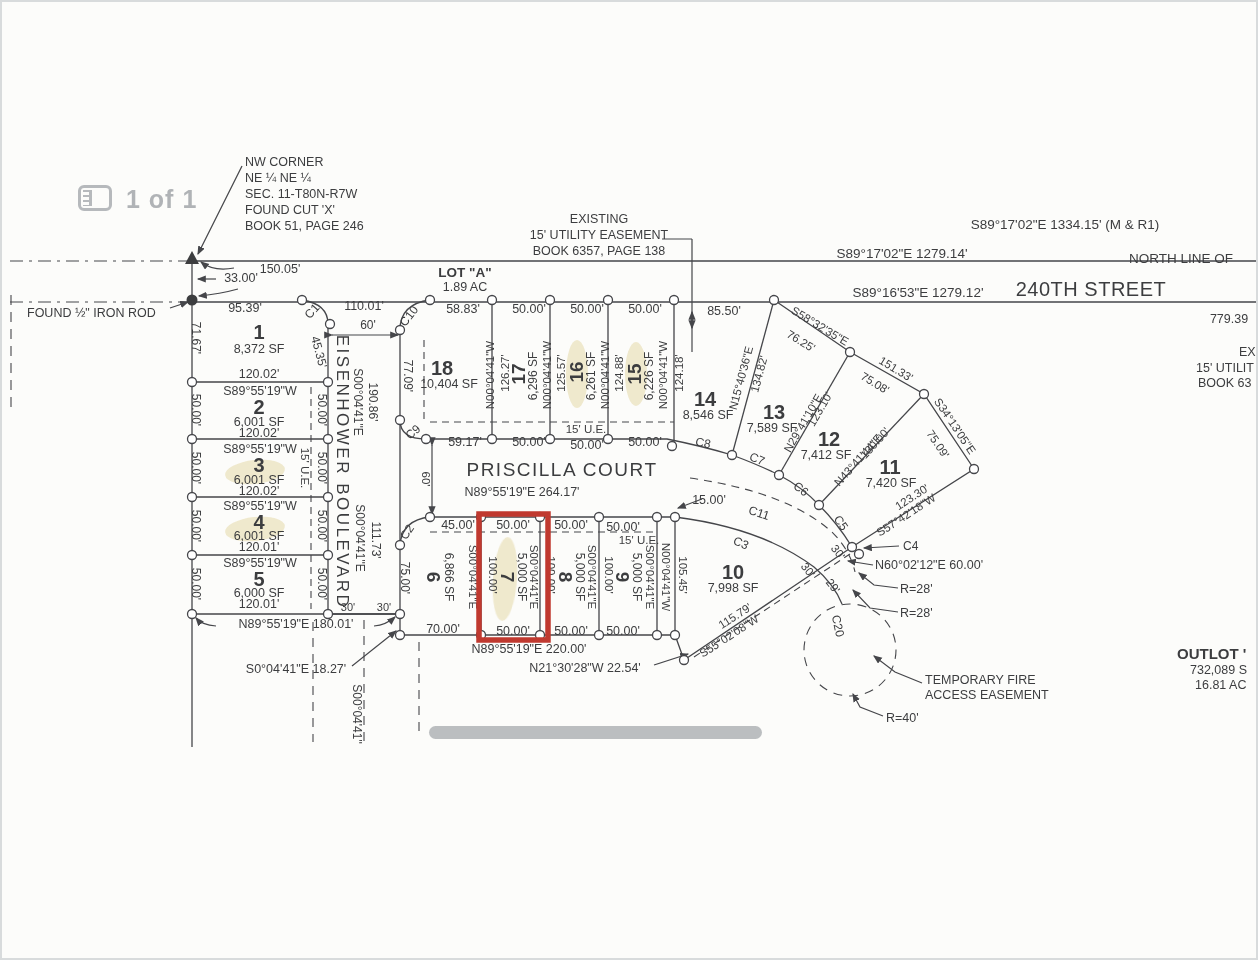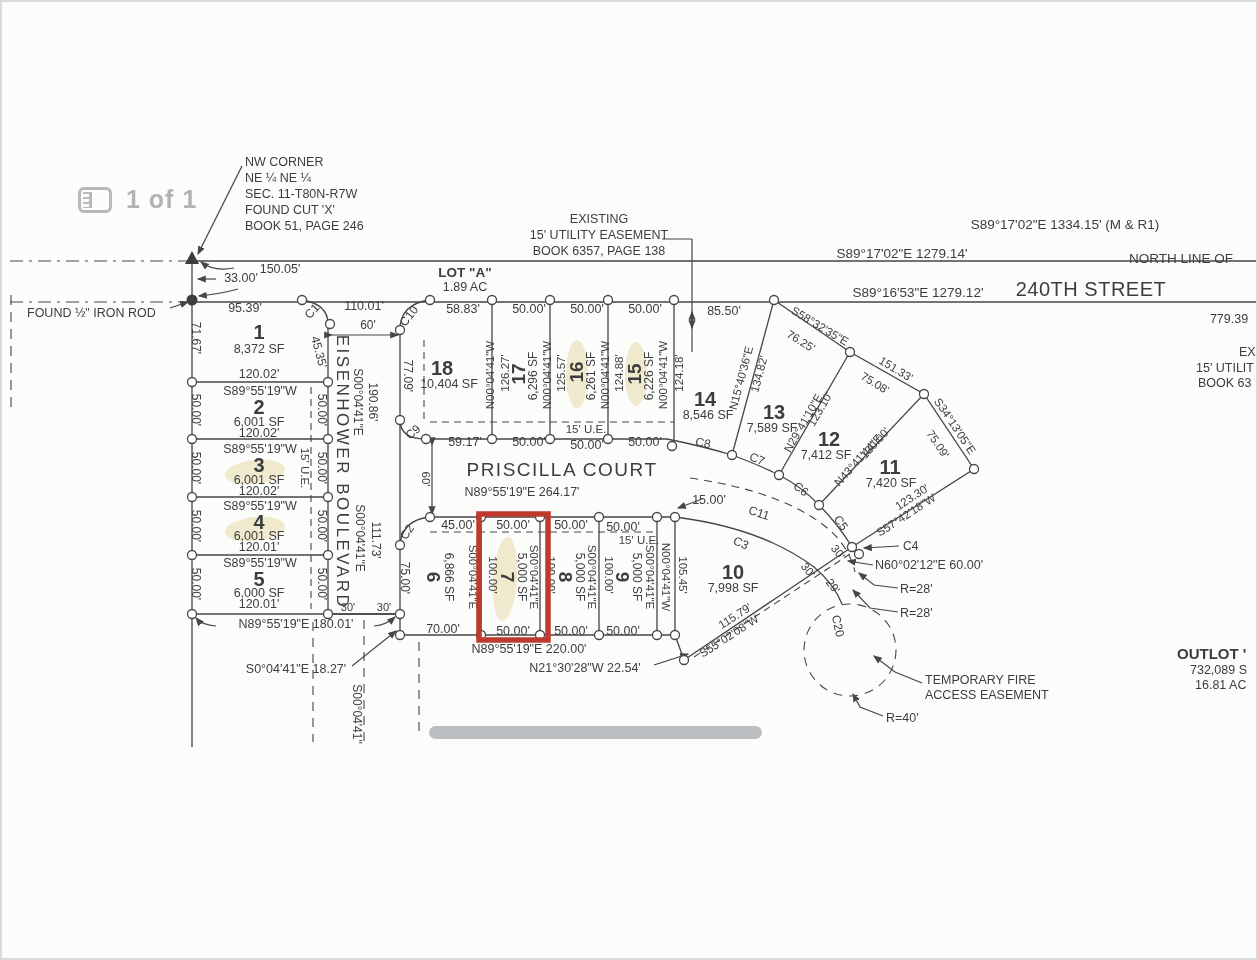--- a/index.html
+++ b/index.html
@@ -1,19 +1,19 @@
 <!DOCTYPE html>
 <html><head>
 <meta charset="utf-8">
 <style>
   html,body{margin:0;padding:0;background:#ffffff;}
   .page{position:relative;width:1258px;height:960px;background:#fcfcfa;overflow:hidden;
         border:2px solid #d8dbdc;box-sizing:border-box;
         font-family:"Liberation Sans", sans-serif;}
-  .page-indicator{position:absolute;left:76px;top:183px;display:flex;align-items:center;gap:14px;
+  .page-indicator{position:absolute;left:76px;top:183px;display:flex;gap:14px;
         color:#b0b3b6;font-weight:bold;font-size:25px;letter-spacing:1px;}
   .pg-icon{position:relative;width:34px;height:26px;border:3.5px solid #b6b9bc;border-radius:6px;
         box-sizing:border-box;display:block;}
   .pg-icon::before{content:"";position:absolute;left:2px;top:2px;bottom:2px;width:6px;
         border-right:3px solid #b6b9bc;
         background:repeating-linear-gradient(#b6b9bc 0 2px,transparent 2px 5px);}
   svg text{fill:#3c3d3f;}
   svg .ln{stroke:#45464a;fill:none;}
 </style>
 </head>

